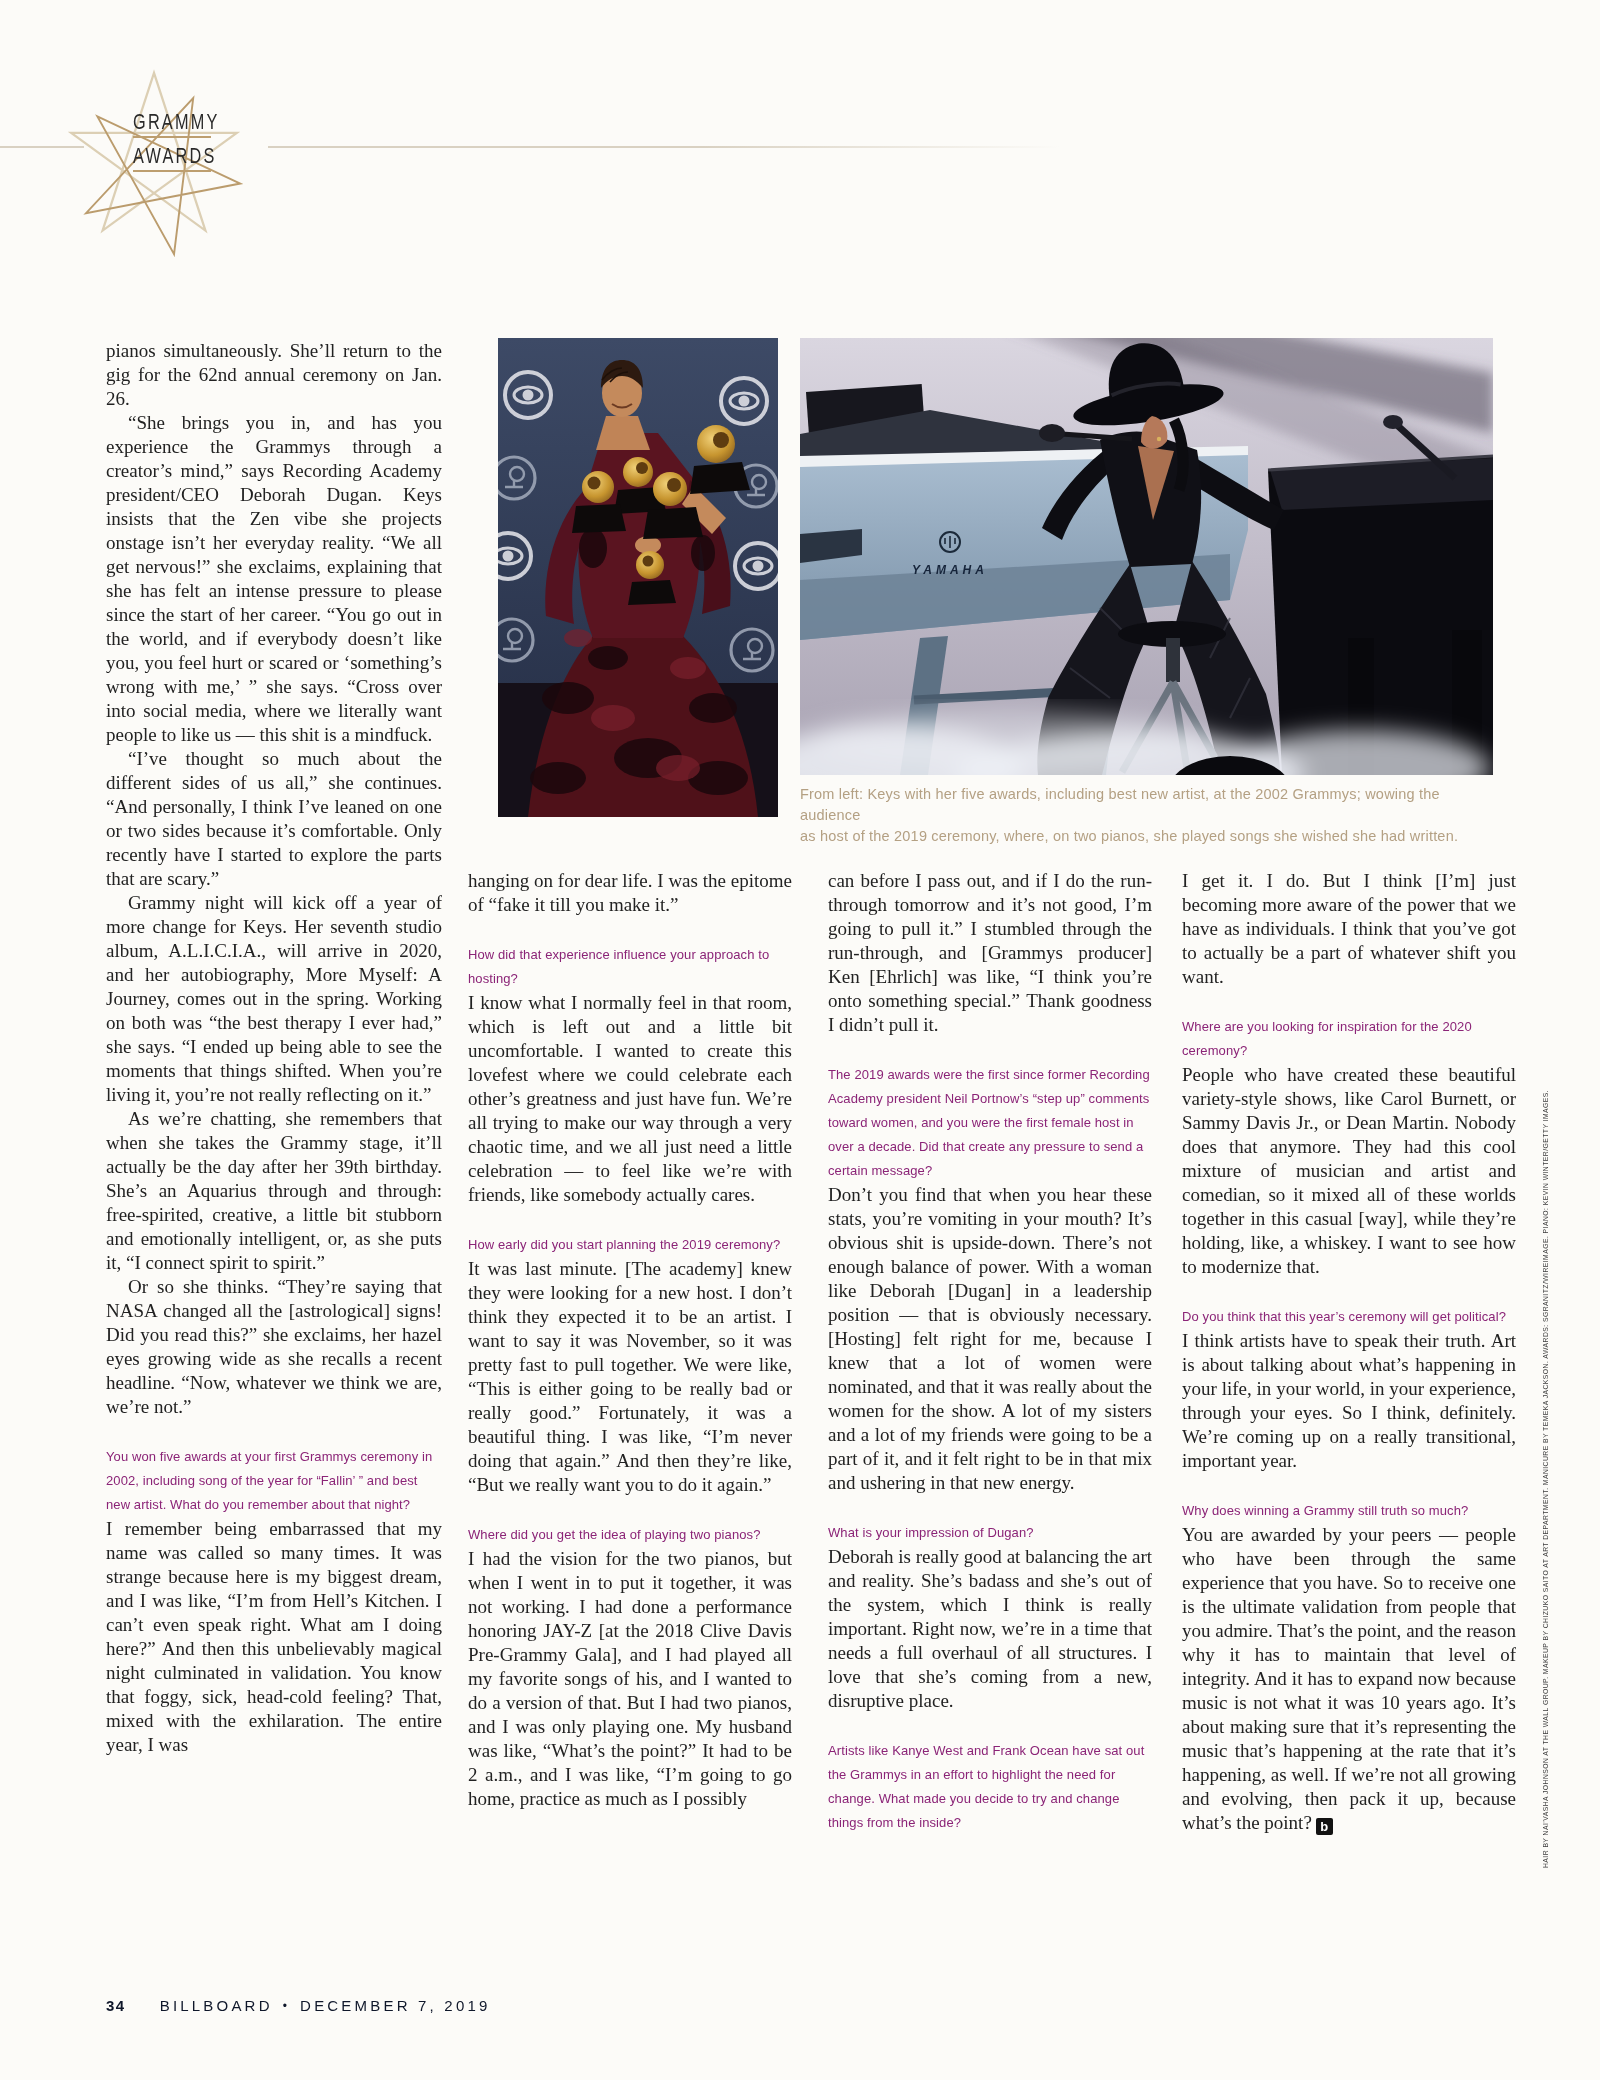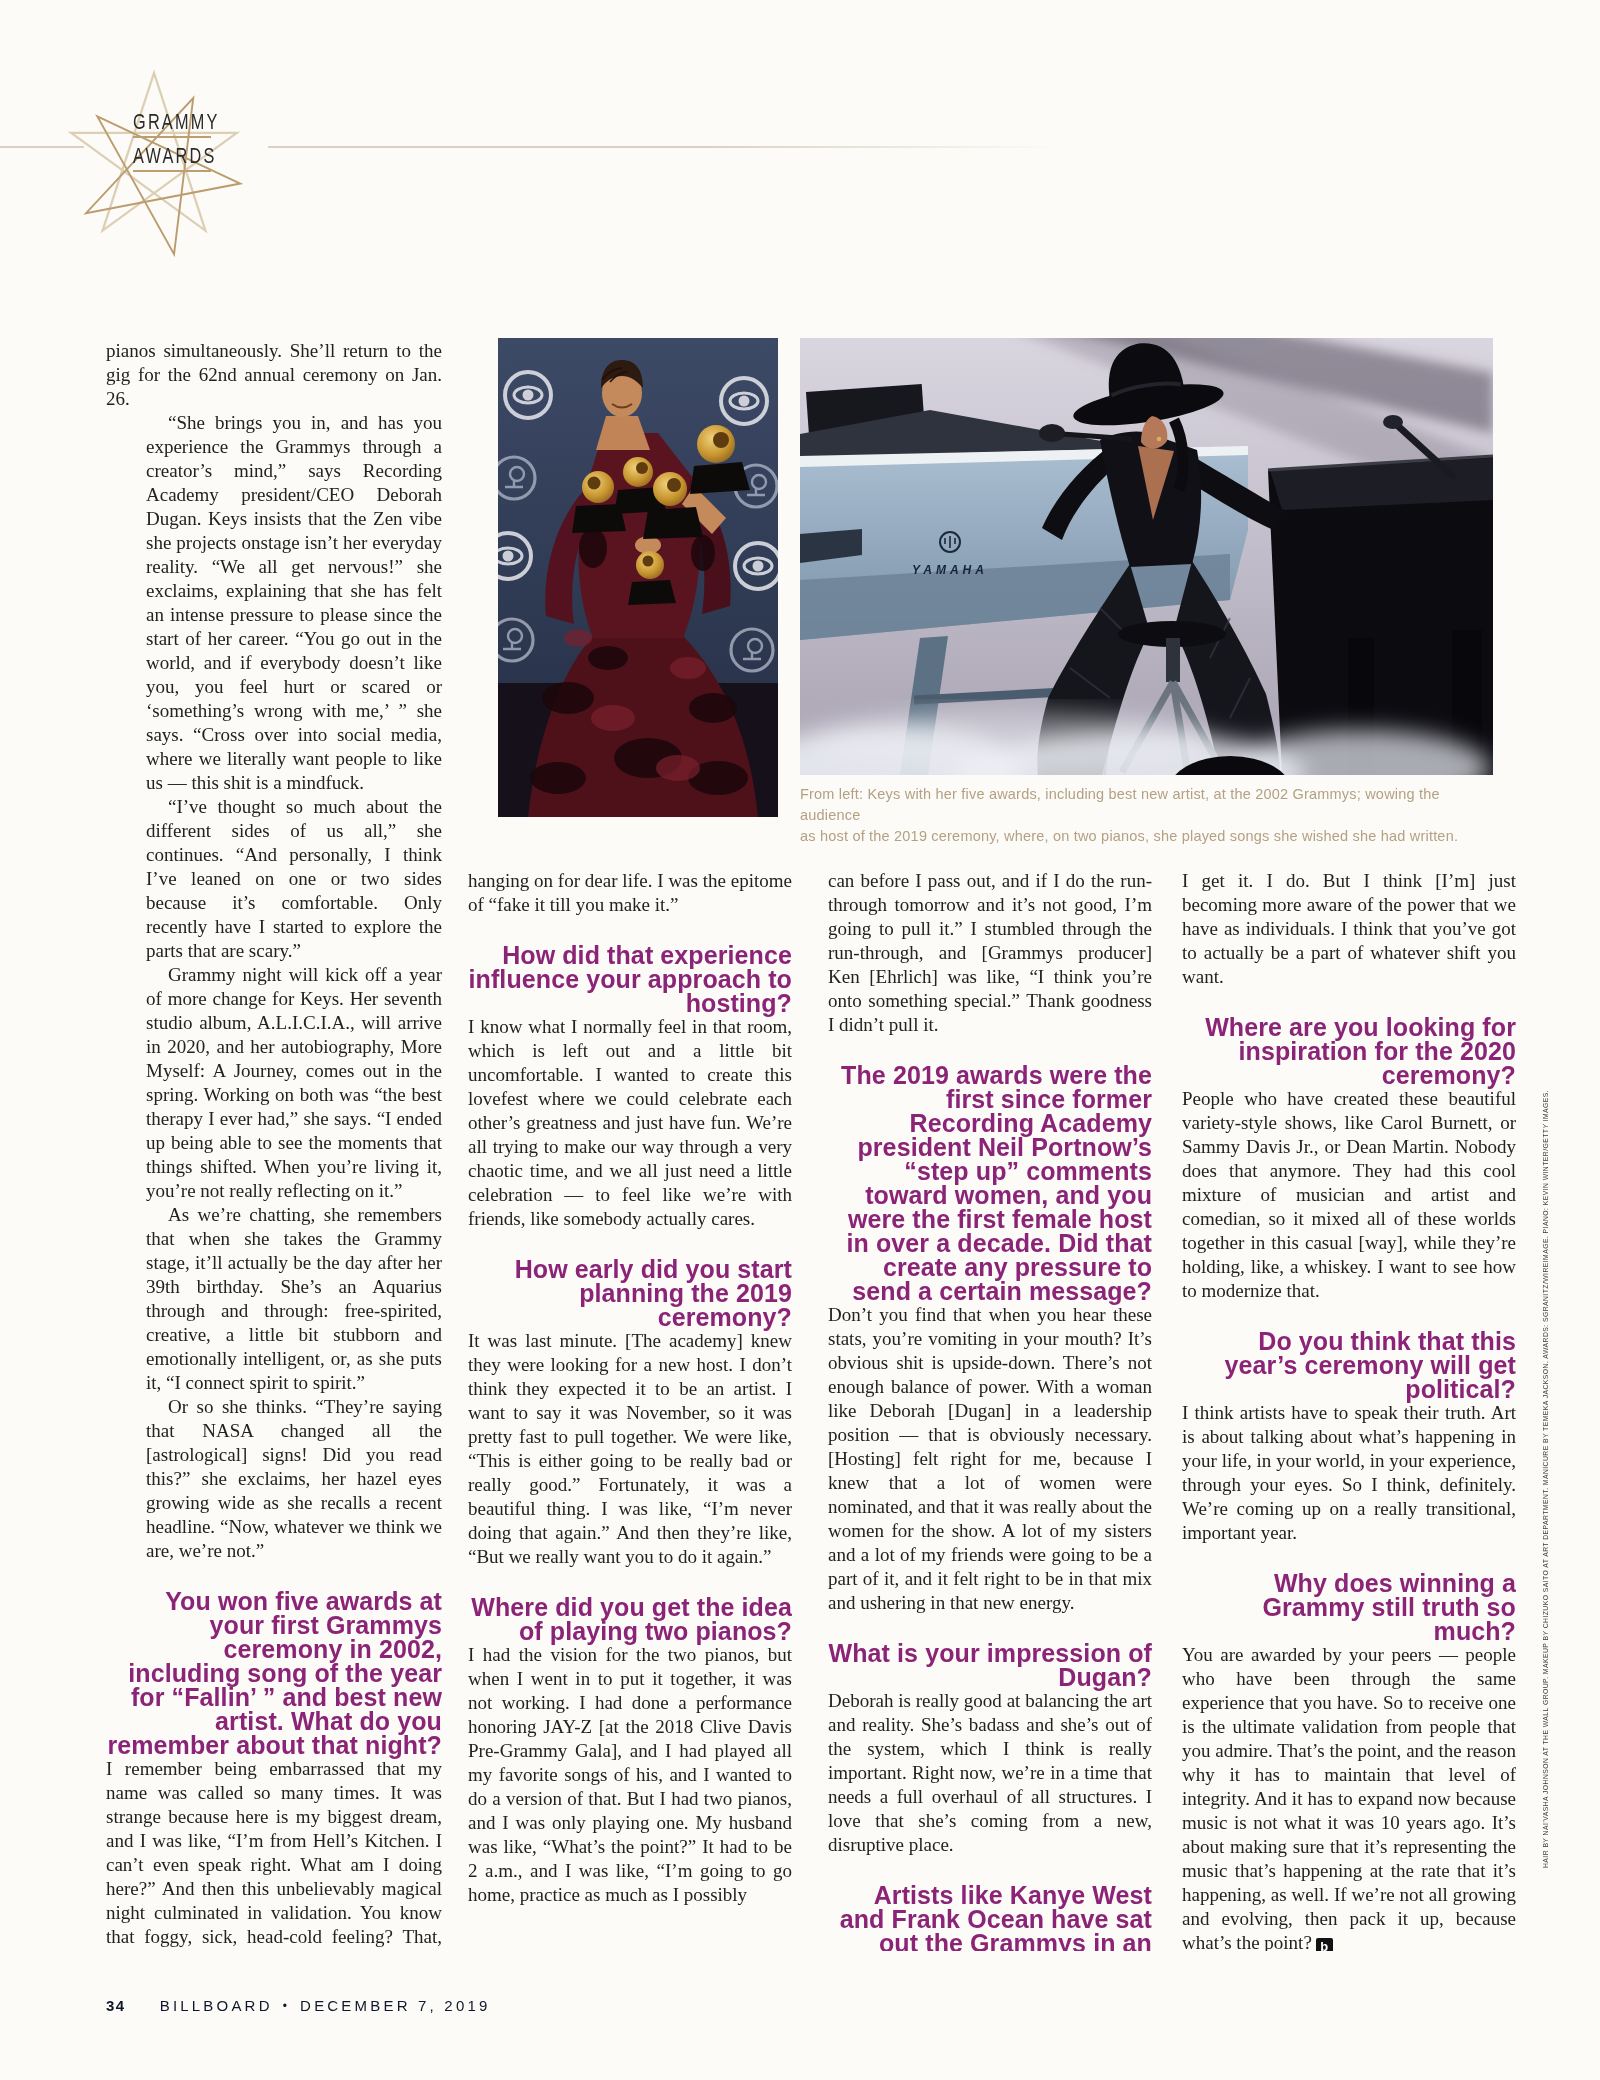--- a/index.html
+++ b/index.html
@@ -15,23 +15,23 @@
   .rule-right{left:268px;width:792px;background:linear-gradient(to right,#d9d1c2 55%,rgba(217,209,194,0));}
   .logo-text{position:absolute;left:133px;top:110px;font-family:"Liberation Sans",sans-serif;
              color:#2a2a2a;}
   .logo-word{display:block;font-size:22px;letter-spacing:3px;font-weight:400;
              transform:scaleX(.74);transform-origin:left center;line-height:24px;}
   .logo-underline{display:block;width:78px;height:2px;background:#bd9e6f;margin:2px 0 6px 0;}
   
   .col{position:absolute;text-align:justify;font-size:19px;line-height:24px;overflow:hidden;
        -webkit-hyphens:auto;hyphens:auto;}
   .col p{margin:0;}
-  .col p.ind{text-indent:22px;margin-left:40px;}
-  .q{font-family:"Liberation Sans",sans-serif;font-weight:bold;color:#8b2477;
-     font-size:25px;line-height:24px;margin-top:26px !important;text-align:right;
+  .col p.ind{text-indent:22px;}
+  .q{font-family:"Liberation Sans",sans-serif;font-weight:normal;color:#8b2477;
+     font-size:13px;line-height:24px;margin-top:26px !important;text-align:left;
      -webkit-hyphens:none;hyphens:none;letter-spacing:.1px;}
   .it{}
   .endmark{display:inline-block;width:17px;height:17px;background:#121212;border-radius:2px;
            color:#fff;font-family:"Liberation Sans",sans-serif;font-weight:bold;font-size:13px;
            line-height:17px;text-align:center;vertical-align:-2px;margin-left:4px;}
   
   .photo{position:absolute;overflow:hidden;}
   .photo svg{display:block;}
   .caption{position:absolute;left:800px;top:784px;width:700px;
            font-family:"Liberation Sans",sans-serif;font-size:14.5px;line-height:21px;

